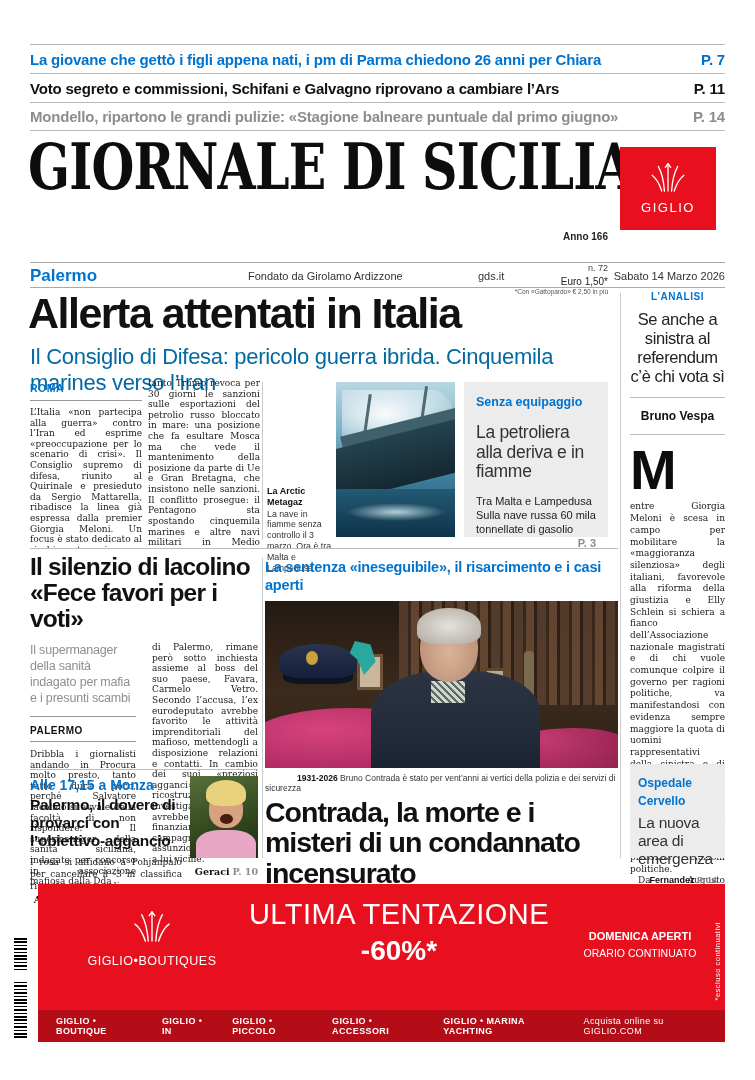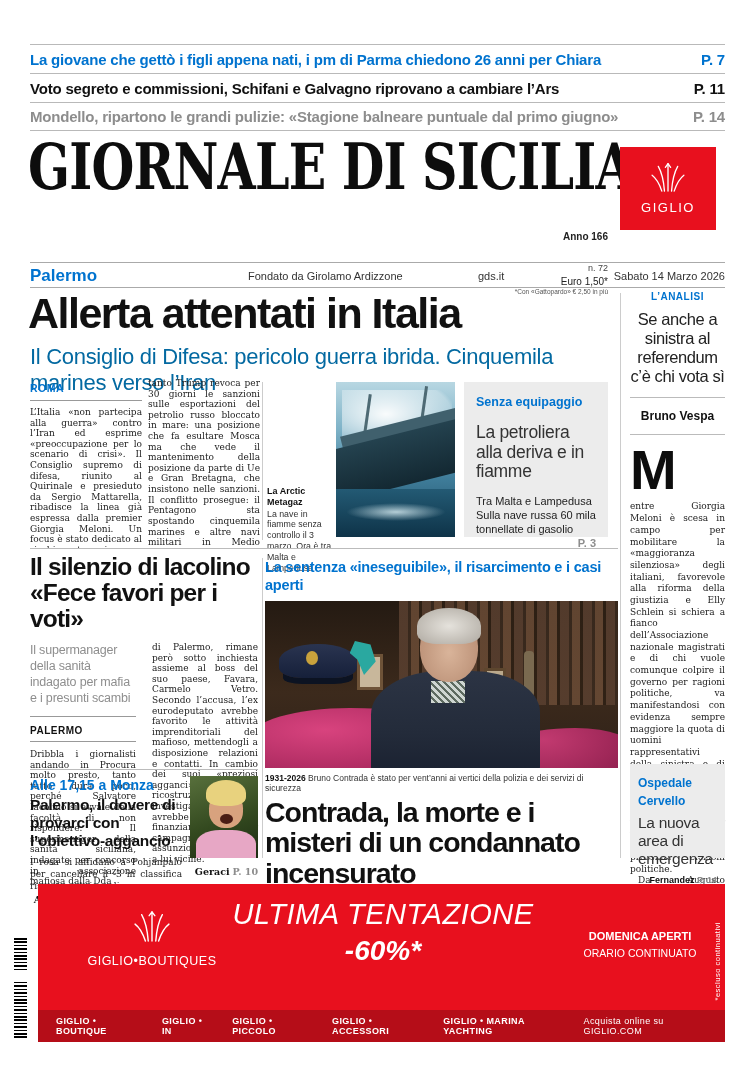--- a/index.html
+++ b/index.html
@@ -87,21 +87,21 @@
   .iac-left .kicker-blue { color:#111; font-size:10px; letter-spacing:0.5px; }
   .iac-left .serif-body { margin-top:7px; }
   .iac-right { position:absolute; left:122px; top:0; width:106px; }
   .iac-byline { text-align:right; font-family:"DejaVu Serif", serif; font-size:9.5px; margin-top:1px; }
 
   
   .contrada { position:absolute; left:265px; top:558px; width:353px; }
   .con-kicker { font-size:14.5px; letter-spacing:-0.2px; }
   .con-photo { position:relative; margin-top:7px; width:353px; height:167px; overflow:hidden; background:#3a2c20; }
   .con-caption { font-size:8.5px; color:#333; margin-top:5px; }
-  .con-caption b { color:#111; }
+  .con-caption b { color:#111;margin-left:32px; }
   .con-headline { font-size:28.5px; font-weight:bold; line-height:1.07; letter-spacing:-1px; color:#111; margin-top:4px; }
   .con-sub { font-size:16px; color:#222; letter-spacing:-0.3px; margin-top:7px; }
   .con-byline { text-align:right; font-size:9.5px; margin-top:2px; }
 
   
   .monza { position:absolute; left:30px; top:776px; width:228px; }
   .monza-kicker { font-size:14px; }
   .monza-headline { font-size:15.5px; font-weight:bold; line-height:1.15; letter-spacing:-0.3px; color:#111; width:150px; margin-top:2px; }
   .monza-body { width:152px; margin-top:8px; font-family:"DejaVu Serif", serif; font-size:9px; line-height:1.3; text-align:justify; color:#1b1b1b; }
   .monza-byline { width:152px; text-align:right; font-family:"DejaVu Serif", serif; font-size:9.5px; margin-top:1px; }
@@ -135,21 +135,21 @@
   .player-bg { position:absolute; inset:0; background:linear-gradient(160deg,#58703c 0%,#33491f 55%,#1c2c12 100%); }
   .player-hair { position:absolute; left:16px; top:4px; width:40px; height:26px; background:#e8d27e; border-radius:50% 50% 35% 35%; }
   .player-face { position:absolute; left:19px; top:16px; width:34px; height:36px; background:#d8a27e; border-radius:45%; }
   .player-mouth { position:absolute; left:30px; top:38px; width:13px; height:10px; background:#4a1c14; border-radius:50%; }
   .player-jersey { position:absolute; left:6px; bottom:-6px; width:60px; height:34px; background:#e7a7c5; border-radius:40% 40% 0 0; }
 
   
   .ad { position:absolute; left:38px; top:884px; width:687px; height:126px; background:#e8101e; color:#fff; }
   .ad-brand { position:absolute; left:44px; top:26px; width:140px; text-align:center; }
   .ad-brand .brand-label { display:block; font-size:12.5px; letter-spacing:0.5px; margin-top:8px; }
-  .ad-center { position:absolute; left:190px; top:14px; width:310px; text-align:center;font-style:italic; }
+  .ad-center { position:absolute; left:206px; top:14px; width:310px; text-align:center; }
   .ad-title { font-size:29px; font-weight:normal; letter-spacing:0.5px; }
   .ad-line2 { font-size:18.5px; font-weight:bold; margin-top:6px; }
   .ad-discount { font-size:28px; font-weight:bold; margin-top:4px; }
   .ad-right { position:absolute; left:528px; top:46px; width:148px; text-align:center; }
   .ad-right .r1 { font-size:11px; font-weight:bold; }
   .ad-right .r2 { font-size:10.5px; margin-top:5px; }
   .ad-side-note { position:absolute; right:3px; bottom:10px; writing-mode:vertical-rl; transform:rotate(180deg); font-size:7.5px; letter-spacing:0.5px; }
   .ad-nav { position:absolute; left:38px; top:1010px; width:687px; height:32px; background:#b50d18; color:#fff; display:flex; align-items:center; padding:0 18px; gap:24px; font-size:9px; font-weight:bold; letter-spacing:0.4px; }
   .ad-nav .cta { margin-left:auto; font-weight:normal; }
 

